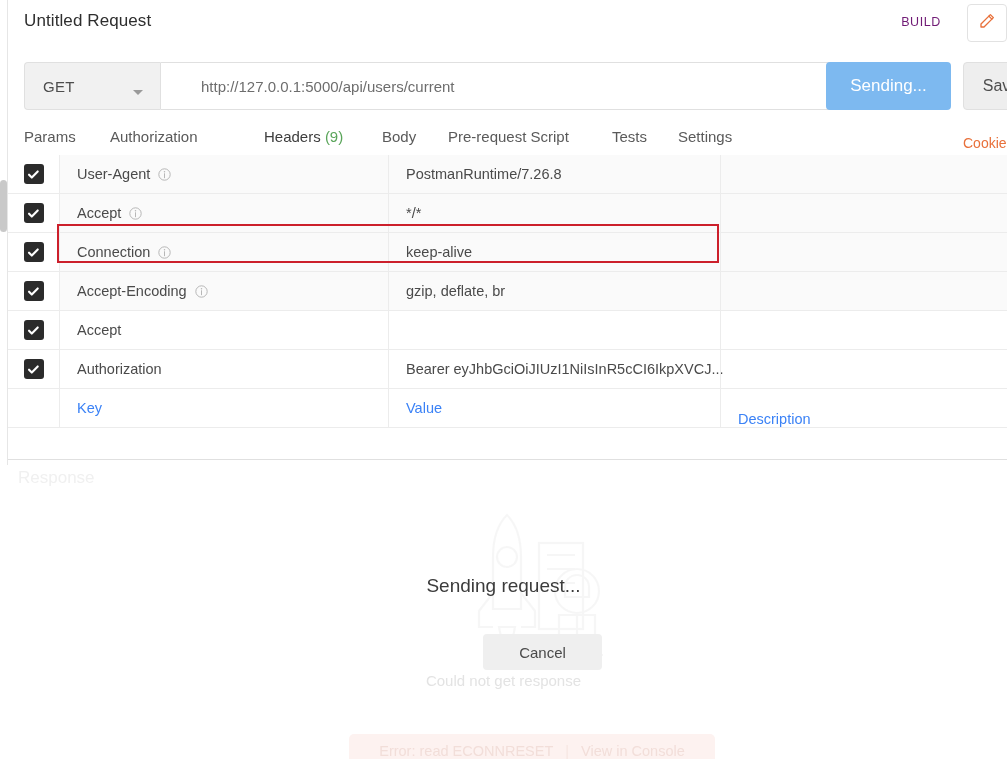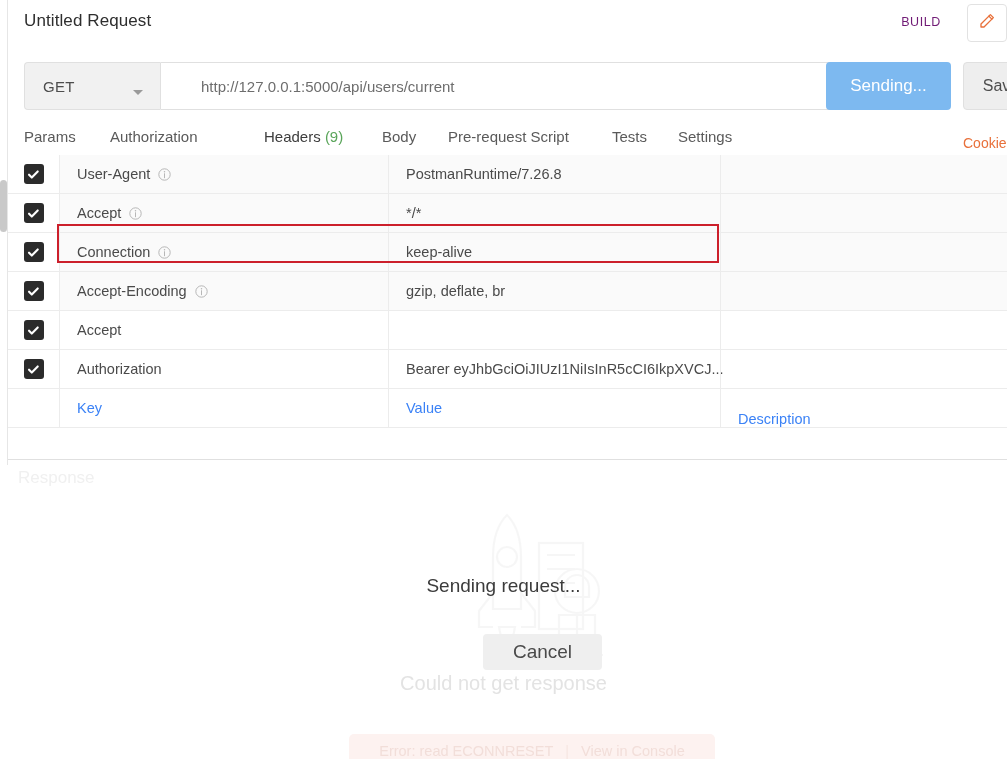--- a/index.html
+++ b/index.html
@@ -148,26 +148,26 @@
     position:absolute; left:455px; top:495px; width:175px; height:180px;
     opacity:.45;
   }
   .sending-text {
     position:absolute; left:0; top:575px; width:1007px;
     text-align:center; font-size:19px; font-weight:normal; color:#3b3b3b;
   }
   .cancel-btn {
     position:absolute; left:483px; top:634px; width:119px; height:36px;
     background:#efefef; border:none; border-radius:4px;
-    font-size:19px; color:#4a4a4a;
+    font-size:15px; color:#4a4a4a;
     display:flex; align-items:center; justify-content:center;
   }
   .noresp-text {
     position:absolute; left:0; top:672px; width:1007px;
-    text-align:center; font-size:20px; color:#e3e3e3;
+    text-align:center; font-size:15px; color:#e3e3e3;
   }
   .toast {
     position:absolute; left:349px; top:734px; width:366px; height:34px;
     background:#fdf2f0; border-radius:5px;
     display:flex; align-items:center; justify-content:center;
     font-size:14.5px; color:#f2ded9;
   }
   .toast .sep { margin:0 12px; color:#f6e6e1; }
 </style>
 </head>

